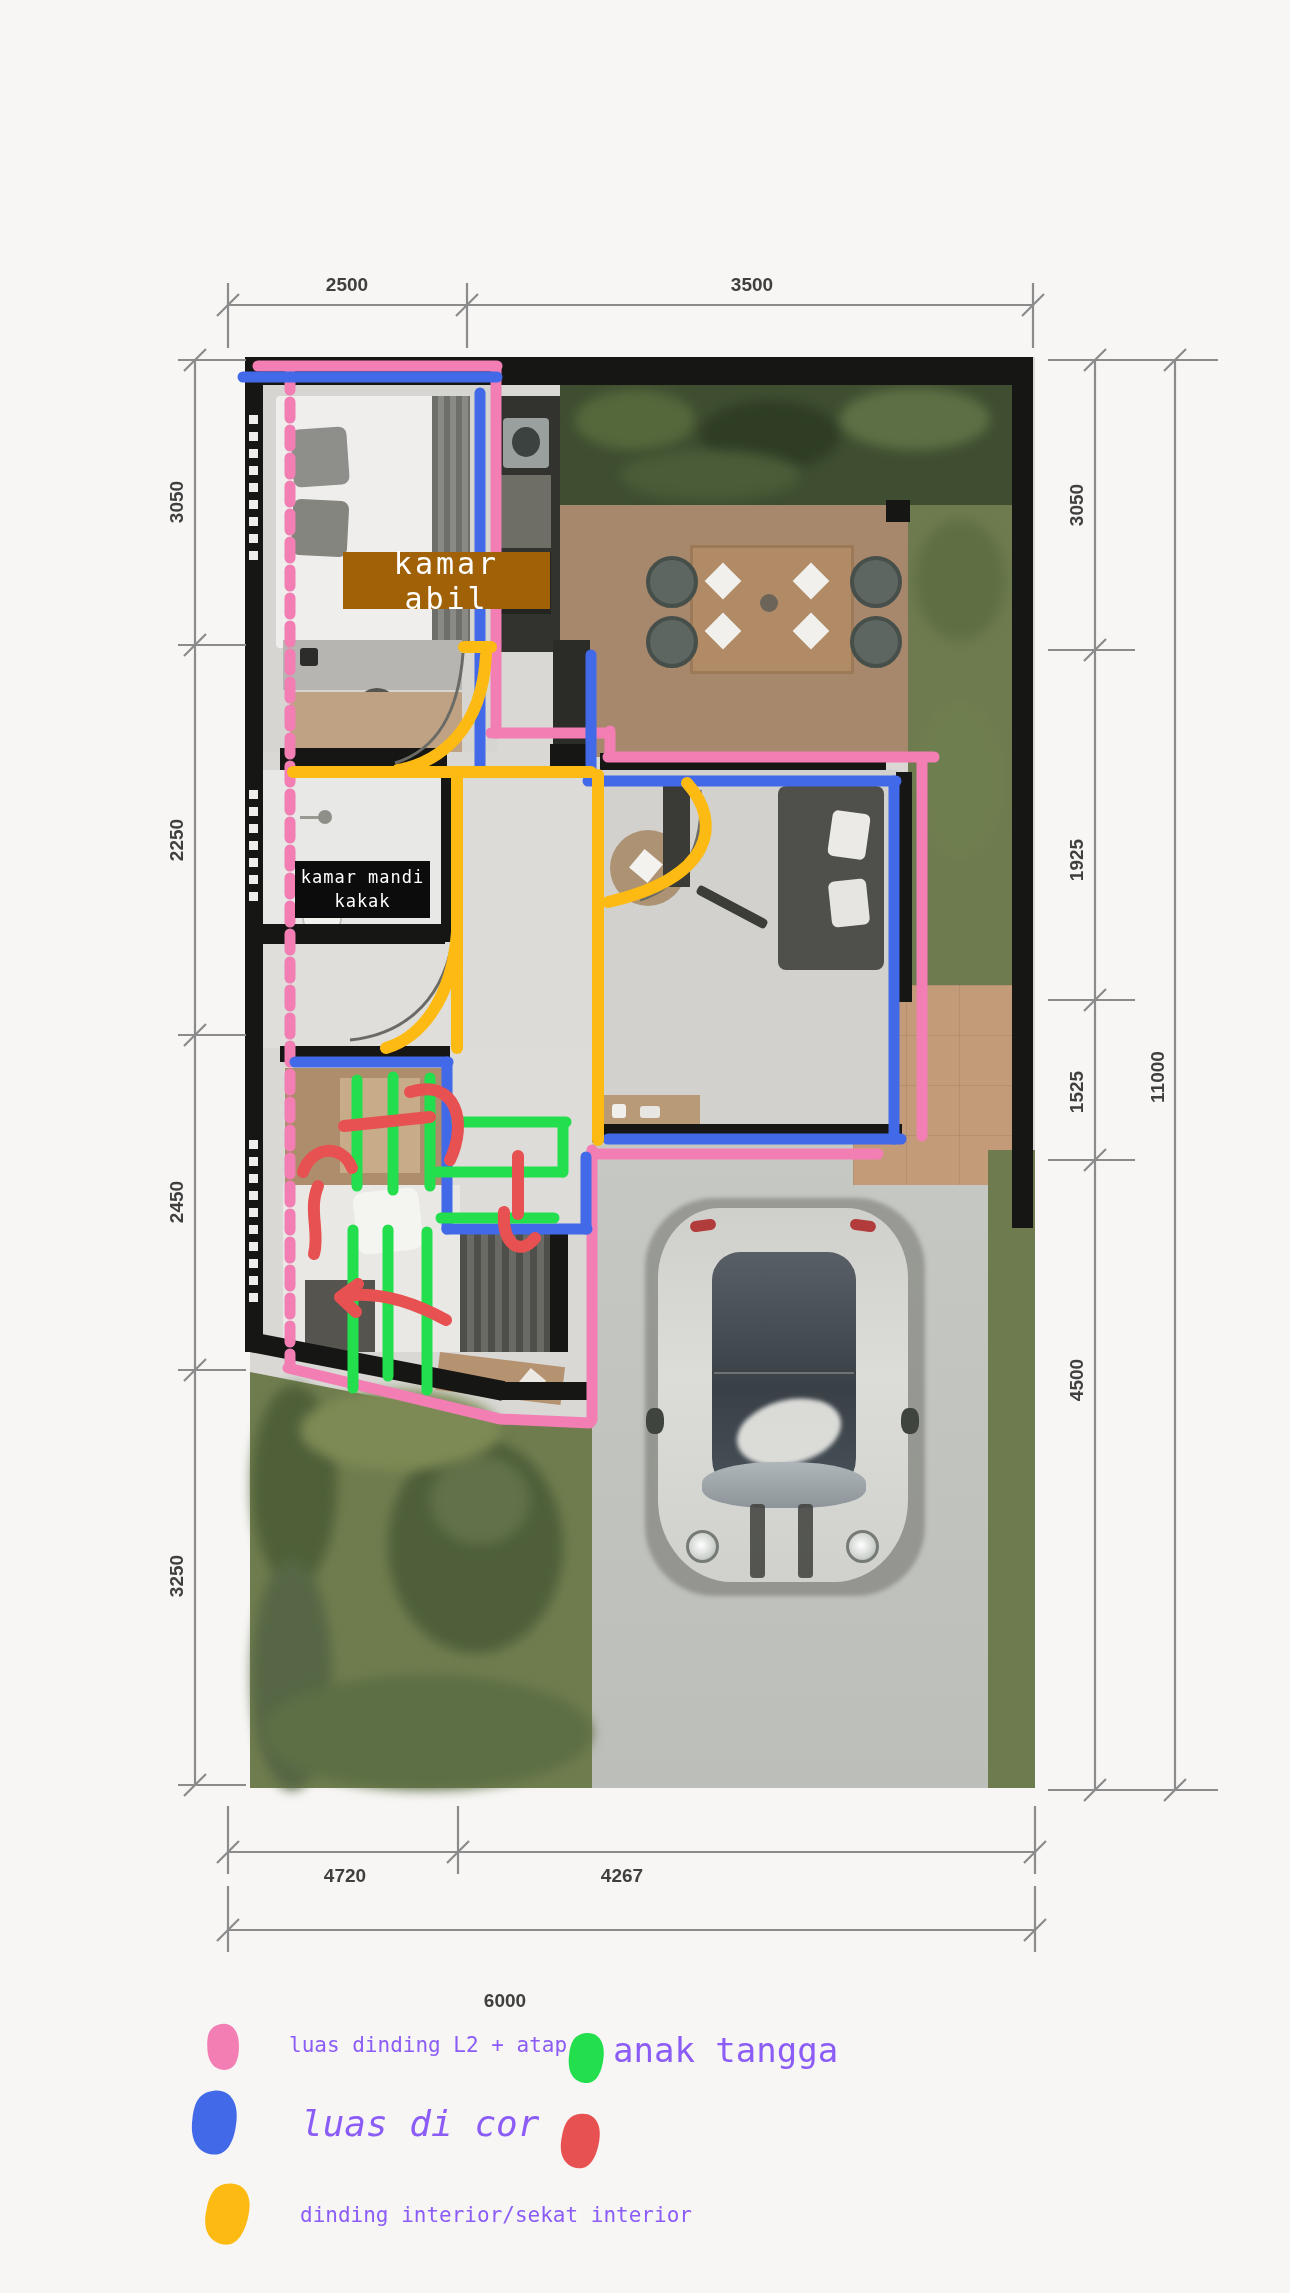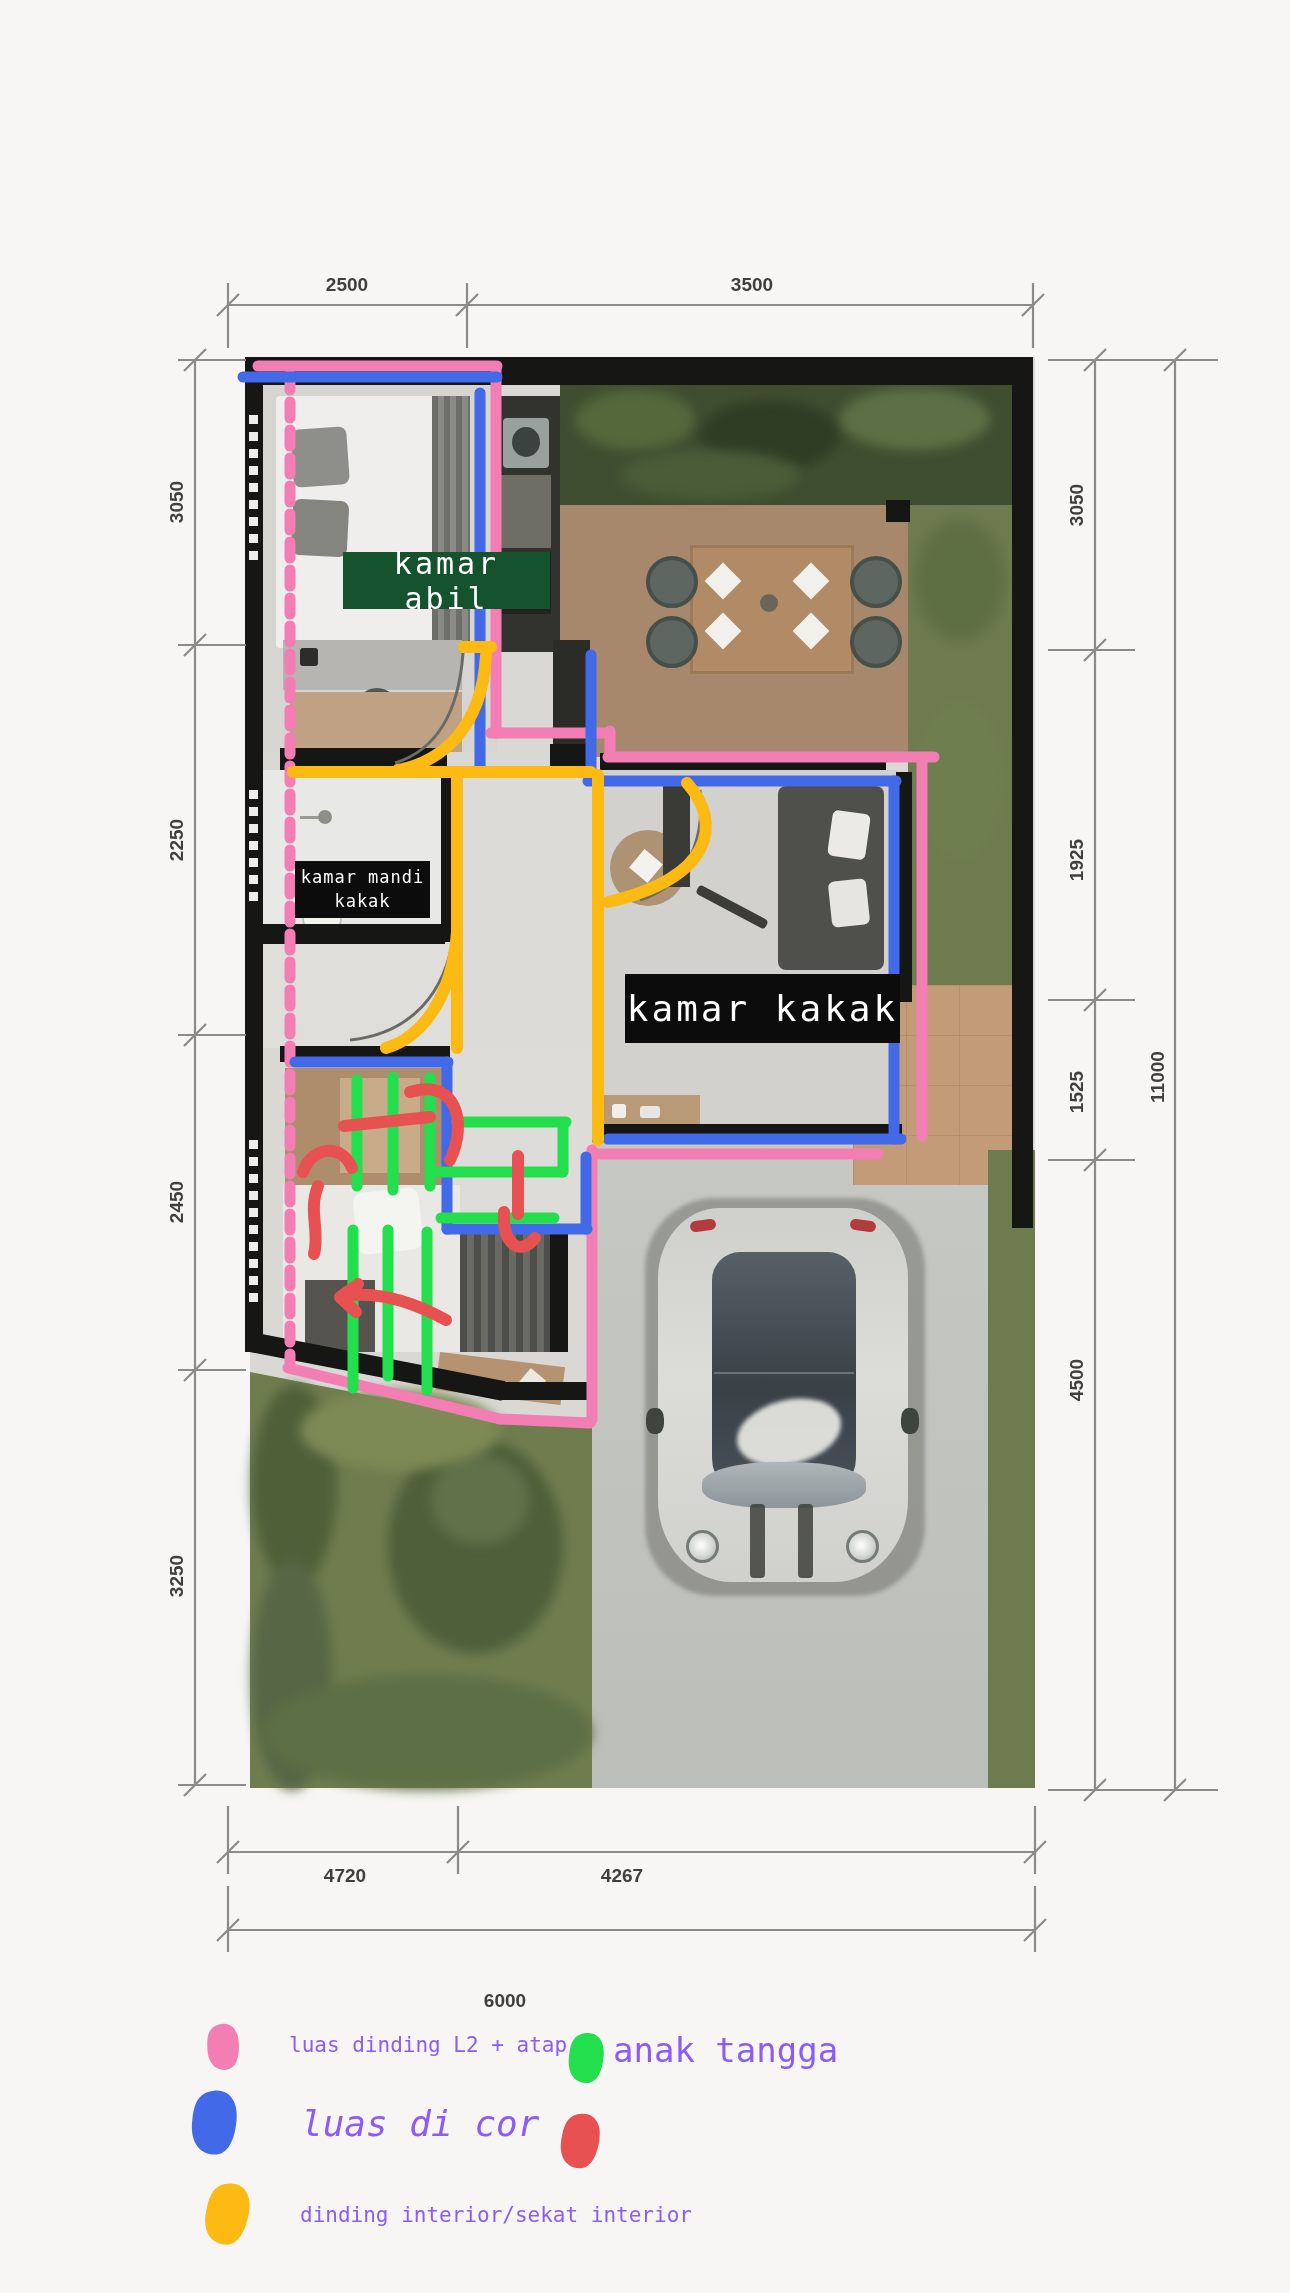--- a/index.html
+++ b/index.html
@@ -226,29 +226,26 @@
       <path d="M410,1092 C456,1078 468,1122 450,1160"></path>
       <path d="M344,1126 L430,1117"></path>
       <path d="M303,1172 C312,1146 342,1143 352,1168"></path>
       <path d="M318,1186 C308,1210 320,1232 314,1254"></path>
       <path d="M518,1156 V1214"></path>
       <path d="M504,1212 C502,1244 520,1257 535,1238"></path>
       <path d="M446,1320 C404,1297 368,1291 340,1297 M340,1297 L358,1284 M340,1297 L356,1312"></path>
     </g>
   </svg>
 
-  <div class="abs room-label" style="left: 343px; top: 552px; width: 207px; height: 57px; font-size: 30px; letter-spacing: 3px; background-color: #14532d;">
+  <div class="abs room-label" style="left: 343px; top: 552px; width: 207px; height: 57px; font-size: 30px; letter-spacing: 3px; background-color: #a16207;">
     <span>kamar abil</span>
   </div>
   <div class="abs room-label" style="left: 295px; top: 861px; width: 135px; height: 57px; font-size: 17px; line-height: 1.4; letter-spacing: 1px; flex-direction: column; background-color: rgb(12, 12, 12);">
     <span>kamar mandi</span>
     <span>kakak</span>
-  </div>
-  <div class="abs room-label" style="left: 625px; top: 974px; width: 275px; height: 69px; font-size: 36px; letter-spacing: 3px; background-color: rgb(12, 12, 12);">
-    <span>kamar kakak</span>
   </div>
 
   <div class="abs dim" style="left:307px;top:274px;width:80px;">2500</div>
   <div class="abs dim" style="left:712px;top:274px;width:80px;">3500</div>
   <div class="abs dim rot" style="left:137px;top:491px;width:80px;">3050</div>
   <div class="abs dim rot" style="left:137px;top:829px;width:80px;">2250</div>
   <div class="abs dim rot" style="left:137px;top:1191px;width:80px;">2450</div>
   <div class="abs dim rot" style="left:137px;top:1565px;width:80px;">3250</div>
   <div class="abs dim rot" style="left:1037px;top:494px;width:80px;">3050</div>
   <div class="abs dim rot" style="left:1037px;top:849px;width:80px;">1925</div>

